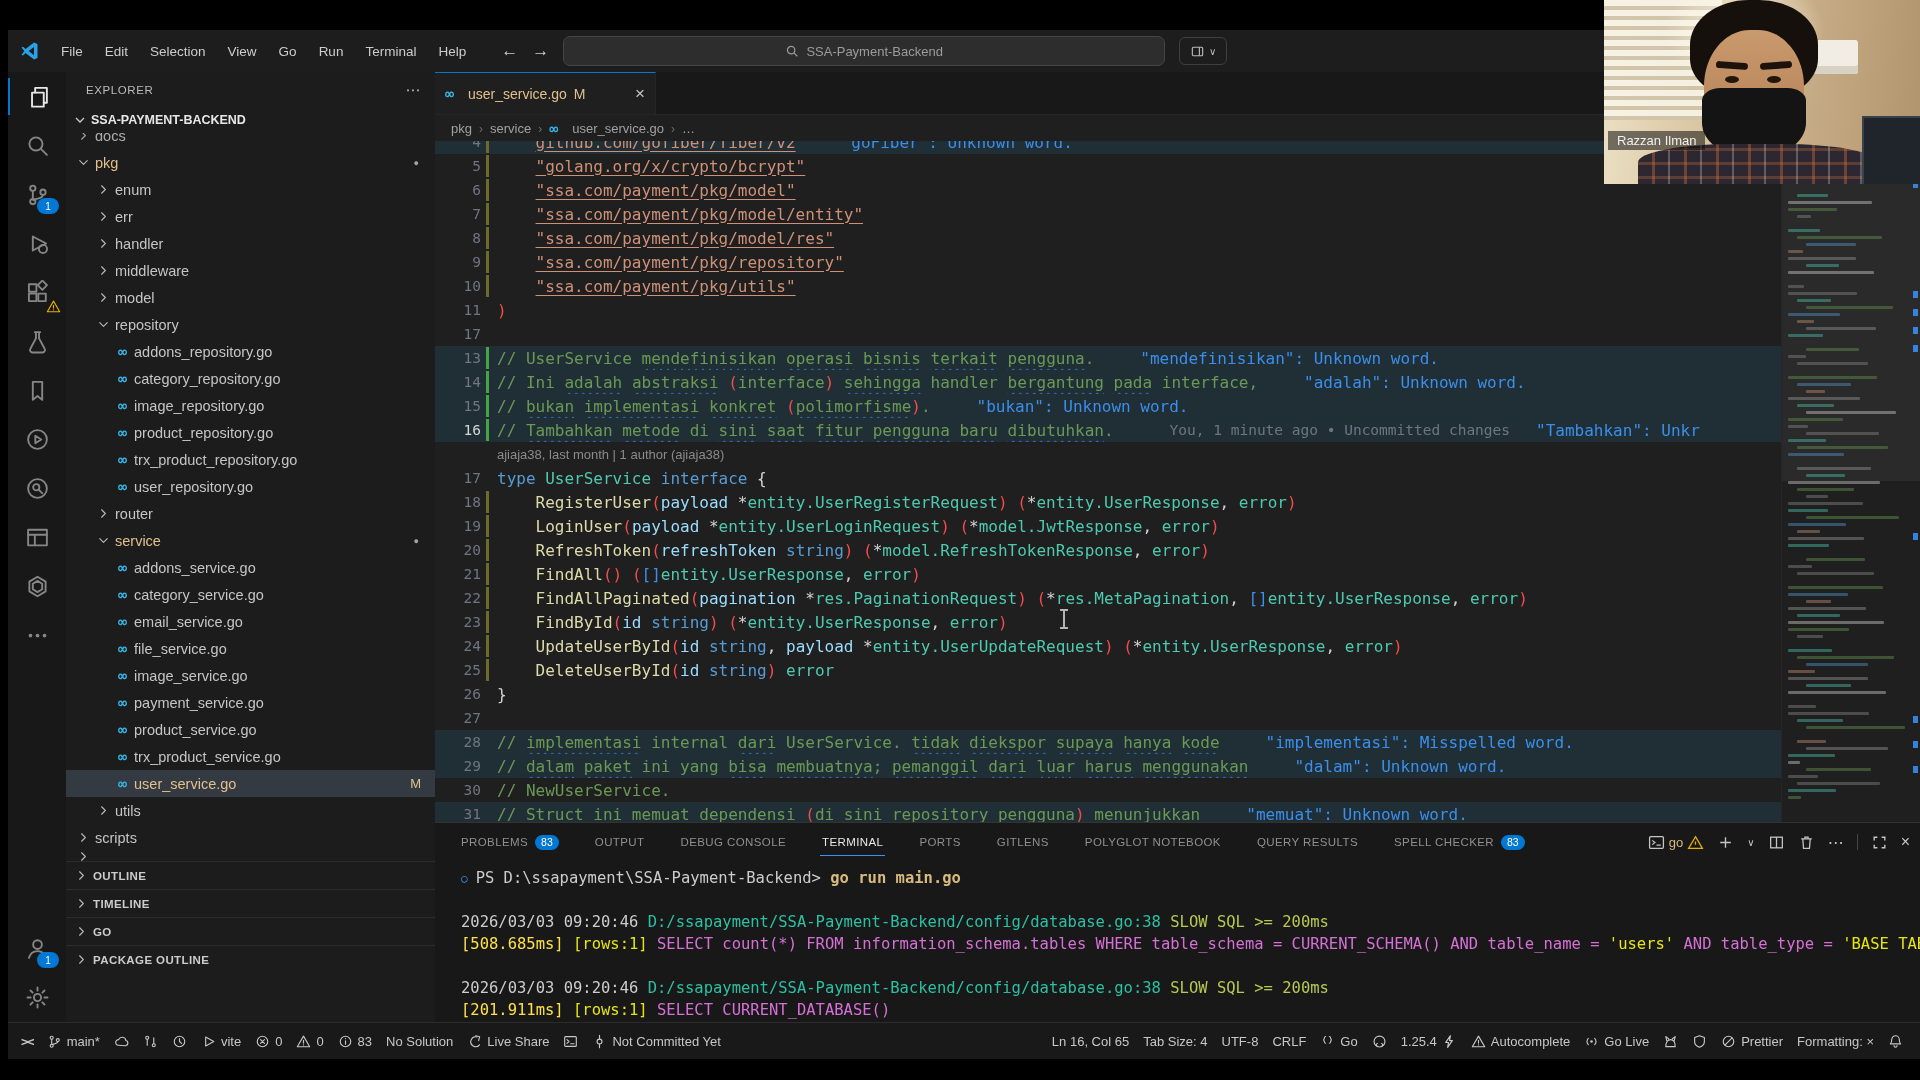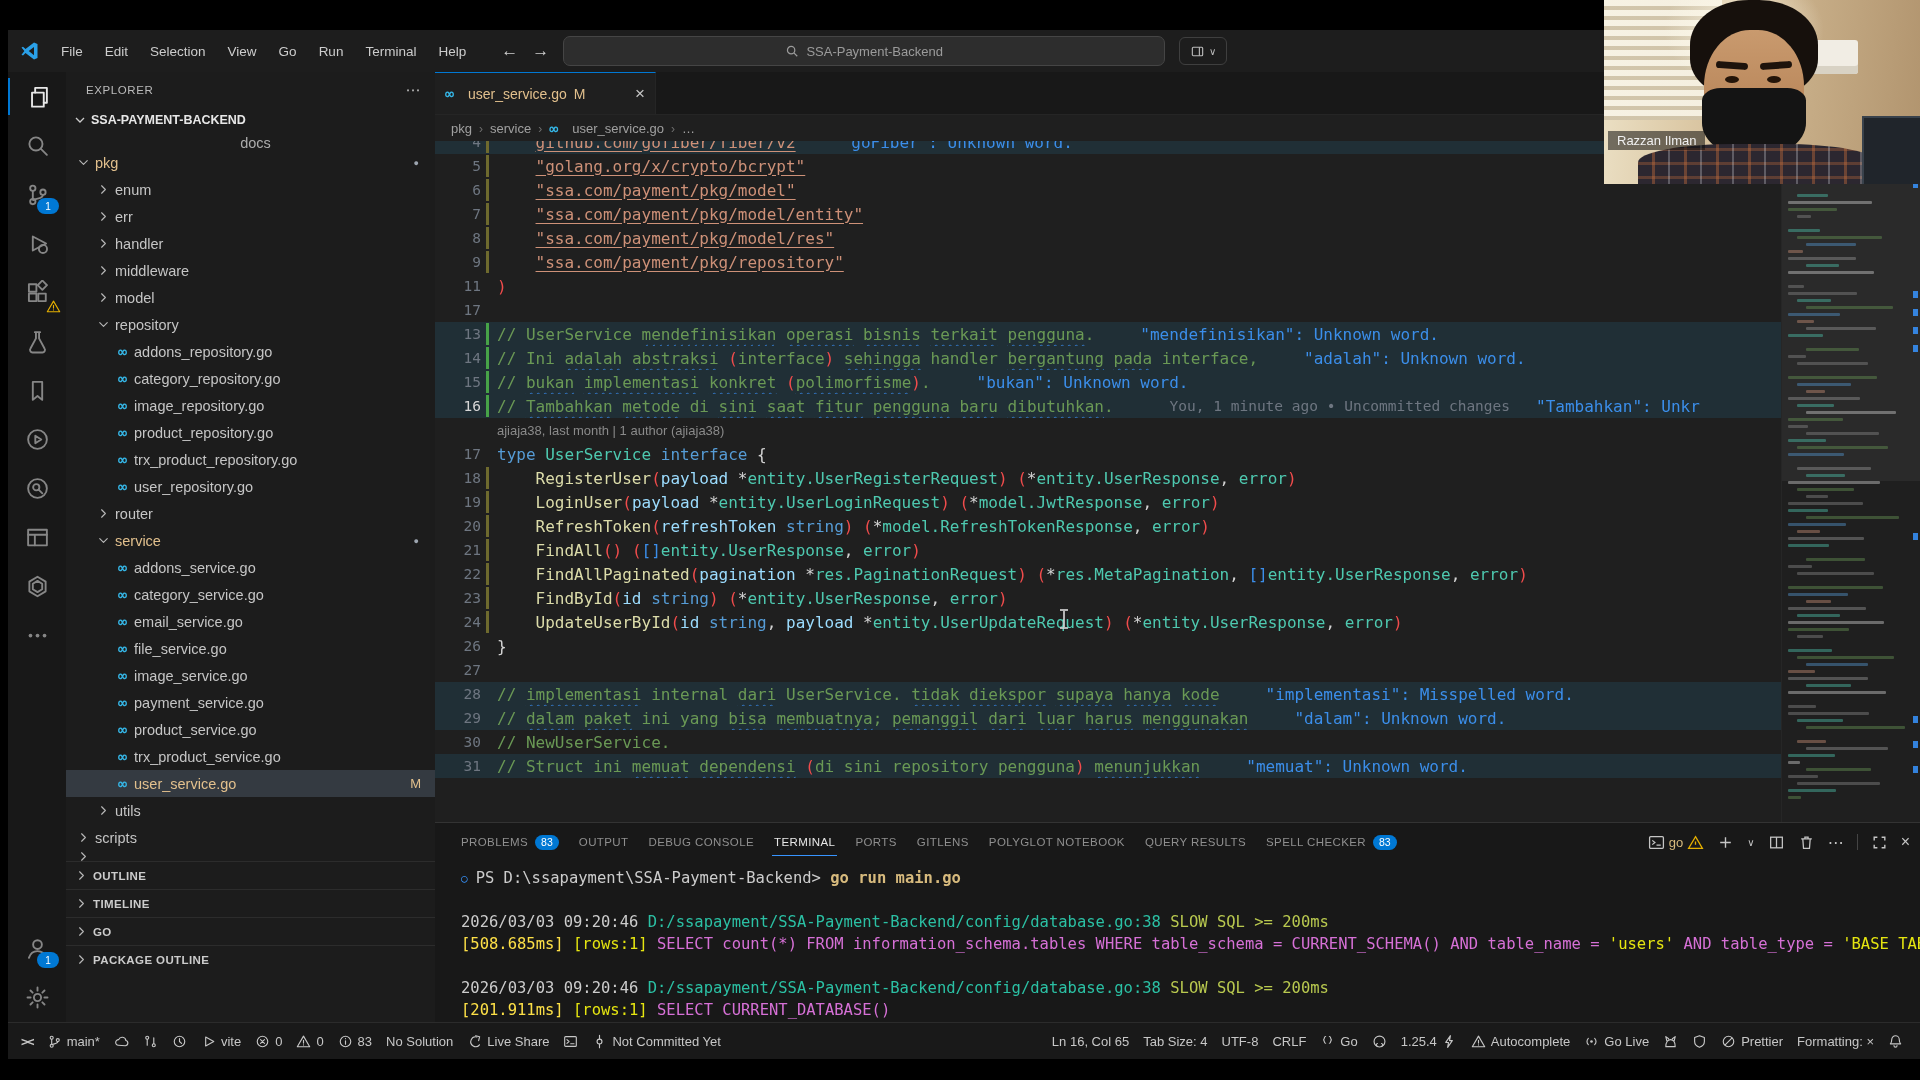--- a/index.html
+++ b/index.html
@@ -39,21 +39,21 @@
   #projectrow{height:26px;display:flex;align-items:center;gap:3px;padding-left:6px;font-weight:bold;
     font-size:12.5px;color:#e7e7e7;}
   .titem{height:27px;display:flex;align-items:center;font-size:14.5px;white-space:nowrap;position:relative;}
   .titem .chev{flex:none;display:flex;color:#b8b8b8;margin-right:4px;}
   .goico{color:#35b5e5;font-weight:bold;font-size:15px;margin-right:7px;font-family:"DejaVu Sans Mono",monospace;}
   .titem.sel{background:#343a41;}
   .gold{color:#e2c08d;}
   .tdot{margin-left:auto;margin-right:16px;color:#9da5b0;font-size:9px;}
   .tbadge{margin-left:auto;margin-right:14px;color:#e2c08d;font-size:13px;}
   .cliptop{height:16px;overflow:hidden;}
-  .cliptop .inner{margin-top:-11px;display:flex;align-items:center;opacity:.85;flex-direction:column;}
+  .cliptop .inner{margin-top:-11px;display:flex;align-items:center;opacity:.85;}
   .section{height:27px;display:flex;align-items:center;gap:4px;padding-left:8px;border-top:1px solid #2c2c2c;
     font-size:11.5px;font-weight:bold;color:#cccccc;letter-spacing:.4px;}
 
   
   #editor{position:absolute;left:435px;top:72px;right:0;height:750px;background:#1f1f1f;}
   #tabbar{height:42px;background:#181818;display:flex;border-bottom:1px solid #252525;}
   .tab{width:200px;background:#1f1f1f;border-top:1.5px solid #0078d4;border-right:1px solid #252525;
     display:flex;align-items:center;gap:7px;padding:0 10px;font-size:14px;color:#e2c08d;}
   .tab .mod{color:#e2c08d;}
   .tab .tclose{margin-left:auto;color:#c5c5c5;font-size:17px;}
@@ -84,21 +84,21 @@
   .ibeam::before,.ibeam::after{content:'';position:absolute;left:-3px;width:8px;height:2px;background:#cfcfcf;}
   .ibeam::before{top:-2px;} .ibeam::after{bottom:-2px;}
   #minimap{position:absolute;right:0;top:0;bottom:0;width:138px;background:#1f1f1f;border-left:1px solid #262626;}
   .mmbar{position:absolute;height:3px;opacity:.42;border-radius:1px;}
   #mmslider{position:absolute;left:0;right:0;top:0;height:340px;background:rgba(255,255,255,0.05);}
   .mmtick{position:absolute;right:2px;width:5px;height:7px;background:#3794ff;opacity:.85;}
 
   
   #panel{position:absolute;left:435px;top:822px;right:0;height:200px;background:#181818;border-top:1px solid #333;}
   #panelhead{height:38px;display:flex;align-items:center;padding:0 10px 0 18px;}
-  #ptabs{display:flex;gap:4px;align-items:center;text-align:right;}
+  #ptabs{display:flex;gap:20px;align-items:center;text-align:right;}
   .ptab{display:flex;align-items:center;gap:7px;padding:0 8px;height:36px;font-size:11.5px;letter-spacing:.4px;
     color:#8f8f8f;position:relative;}
   .ptab.active{color:#e7e7e7;}
   .ptab.active::after{content:'';position:absolute;left:6px;right:6px;bottom:4px;height:1.5px;background:#3794ff;}
   .pbadge{background:#0078d4;color:#fff;border-radius:10px;font-size:10.5px;padding:1.5px 6px;letter-spacing:0;}
   #pactions{margin-left:auto;display:flex;align-items:center;gap:13px;color:#c5c5c5;}
   #pactions svg{width:17px;height:17px;}
   .pgo{display:flex;align-items:center;gap:4px;color:#d7ba7d;font-size:13px;}
   .pgo .pwarn{color:#e5b000;display:flex;}
   .psep{width:1px;height:16px;background:#444;}
@@ -574,35 +574,37 @@
         <span>…</span>
       </div>
     <div id="codearea">
       <div id="code">
           <div class="line hl clip4"><span class="ln">4</span><span class="gitbar gm"></span><span class="ctext"><span class="cp">    </span><span class="cs">github.com/gofiber/fiber/v2</span></span><span class="ann">"goFiber": Unknown word.</span></div>
           <div class="line"><span class="ln">5</span><span class="gitbar gm"></span><span class="ctext"><span class="cp">    </span><span class="cs">"golang.org/x/crypto/bcrypt"</span></span></div>
           <div class="line"><span class="ln">6</span><span class="gitbar gm"></span><span class="ctext"><span class="cp">    </span><span class="cs">"ssa.com/payment/pkg/model"</span></span></div>
           <div class="line"><span class="ln">7</span><span class="gitbar gm"></span><span class="ctext"><span class="cp">    </span><span class="cs">"ssa.com/payment/pkg/model/entity"</span></span></div>
           <div class="line"><span class="ln">8</span><span class="gitbar gm"></span><span class="ctext"><span class="cp">    </span><span class="cs">"ssa.com/payment/pkg/model/res"</span></span></div>
           <div class="line"><span class="ln">9</span><span class="gitbar gm"></span><span class="ctext"><span class="cp">    </span><span class="cs">"ssa.com/payment/pkg/repository"</span></span></div>
+          <div class="line"><span class="ln">10</span><span class="gitbar gm"></span><span class="ctext"><span class="cp">    </span><span class="cs">"ssa.com/payment/pkg/utils"</span></span></div>
           <div class="line"><span class="ln">11</span><span class="gitbar"></span><span class="ctext"><span class="cr">)</span></span></div>
           <div class="line"><span class="ln">17</span><span class="gitbar"></span><span class="ctext"></span></div>
           <div class="line hl"><span class="ln">13</span><span class="gitbar ga"></span><span class="ctext"><span class="cc">// UserService </span><span class="cw">mendefinisikan</span><span class="cc"> </span><span class="cw">operasi</span><span class="cc"> </span><span class="cw">bisnis</span><span class="cc"> </span><span class="cw">terkait</span><span class="cc"> </span><span class="cw">pengguna</span><span class="cc">.</span></span><span class="ann">"mendefinisikan": Unknown word.</span></div>
           <div class="line hl"><span class="ln">14</span><span class="gitbar ga"></span><span class="ctext"><span class="cc">// Ini </span><span class="cw">adalah</span><span class="cc"> </span><span class="cw">abstraksi</span><span class="cc"> </span><span class="cr">(</span><span class="cc">interface</span><span class="cr">)</span><span class="cc"> </span><span class="cw">sehingga</span><span class="cc"> handler </span><span class="cw">bergantung</span><span class="cc"> </span><span class="cw">pada</span><span class="cc"> interface,</span></span><span class="ann">"adalah": Unknown word.</span></div>
           <div class="line hl"><span class="ln">15</span><span class="gitbar ga"></span><span class="ctext"><span class="cc">// </span><span class="cw">bukan</span><span class="cc"> </span><span class="cw">implementasi</span><span class="cc"> </span><span class="cw">konkret</span><span class="cc"> </span><span class="cr">(</span><span class="cw">polimorfisme</span><span class="cr">)</span><span class="cc">.</span></span><span class="ann">"bukan": Unknown word.</span></div>
           <div class="line hl cur"><span class="ln">16</span><span class="gitbar ga"></span><span class="ctext"><span class="cc">// </span><span class="cw">Tambahkan</span><span class="cc"> </span><span class="cw">metode</span><span class="cc"> di </span><span class="cw">sini</span><span class="cc"> </span><span class="cw">saat</span><span class="cc"> </span><span class="cw">fitur</span><span class="cc"> </span><span class="cw">pengguna</span><span class="cc"> </span><span class="cw">baru</span><span class="cc"> </span><span class="cw">dibutuhkan</span><span class="cc">.</span></span><span class="blame">You, 1 minute ago • Uncommitted changes</span><span class="ann" style="margin-left: 26px;">"Tambahkan": Unkr</span></div>
           <div class="lensrow">ajiaja38, last month | 1 author (ajiaja38)</div>
           <div class="line"><span class="ln">17</span><span class="gitbar"></span><span class="ctext"><span class="ck">type</span><span class="cp"> </span><span class="ct">UserService</span><span class="cp"> </span><span class="ck">interface</span><span class="cp"> {</span></span></div>
           <div class="line"><span class="ln">18</span><span class="gitbar gm"></span><span class="ctext"><span class="cp">    </span><span class="cf">RegisterUser</span><span class="cr">(</span><span class="cv">payload</span><span class="cp"> *</span><span class="ct">entity.UserRegisterRequest</span><span class="cr">)</span><span class="cp"> </span><span class="cr">(</span><span class="cp">*</span><span class="ct">entity.UserResponse</span><span class="cp">, </span><span class="ct">error</span><span class="cr">)</span></span></div>
           <div class="line"><span class="ln">19</span><span class="gitbar gm"></span><span class="ctext"><span class="cp">    </span><span class="cf">LoginUser</span><span class="cr">(</span><span class="cv">payload</span><span class="cp"> *</span><span class="ct">entity.UserLoginRequest</span><span class="cr">)</span><span class="cp"> </span><span class="cr">(</span><span class="cp">*</span><span class="ct">model.JwtResponse</span><span class="cp">, </span><span class="ct">error</span><span class="cr">)</span></span></div>
           <div class="line"><span class="ln">20</span><span class="gitbar gm"></span><span class="ctext"><span class="cp">    </span><span class="cf">RefreshToken</span><span class="cr">(</span><span class="cv">refreshToken</span><span class="cp"> </span><span class="ck">string</span><span class="cr">)</span><span class="cp"> </span><span class="cr">(</span><span class="cp">*</span><span class="ct">model.RefreshTokenResponse</span><span class="cp">, </span><span class="ct">error</span><span class="cr">)</span></span></div>
           <div class="line"><span class="ln">21</span><span class="gitbar gm"></span><span class="ctext"><span class="cp">    </span><span class="cf">FindAll</span><span class="cr">()</span><span class="cp"> </span><span class="cr">(</span><span class="cb">[]</span><span class="ct">entity.UserResponse</span><span class="cp">, </span><span class="ct">error</span><span class="cr">)</span></span></div>
           <div class="line"><span class="ln">22</span><span class="gitbar gm"></span><span class="ctext"><span class="cp">    </span><span class="cf">FindAllPaginated</span><span class="cr">(</span><span class="cv">pagination</span><span class="cp"> *</span><span class="ct">res.PaginationRequest</span><span class="cr">)</span><span class="cp"> </span><span class="cr">(</span><span class="cp">*</span><span class="ct">res.MetaPagination</span><span class="cp">, </span><span class="cb">[]</span><span class="ct">entity.UserResponse</span><span class="cp">, </span><span class="ct">error</span><span class="cr">)</span></span></div>
           <div class="line"><span class="ln">23</span><span class="gitbar gm"></span><span class="ctext"><span class="cp">    </span><span class="cf">FindById</span><span class="cr">(</span><span class="cv">id</span><span class="cp"> </span><span class="ck">string</span><span class="cr">)</span><span class="cp"> </span><span class="cr">(</span><span class="cp">*</span><span class="ct">entity.UserResponse</span><span class="cp">, </span><span class="ct">error</span><span class="cr">)</span></span></div>
           <div class="line"><span class="ln">24</span><span class="gitbar gm"></span><span class="ctext"><span class="cp">    </span><span class="cf">UpdateUserById</span><span class="cr">(</span><span class="cv">id</span><span class="cp"> </span><span class="ck">string</span><span class="cp">, </span><span class="cv">payload</span><span class="cp"> *</span><span class="ct">entity.UserUpdateRequest</span><span class="cr">)</span><span class="cp"> </span><span class="cr">(</span><span class="cp">*</span><span class="ct">entity.UserResponse</span><span class="cp">, </span><span class="ct">error</span><span class="cr">)</span></span></div>
+          <div class="line"><span class="ln">25</span><span class="gitbar gm"></span><span class="ctext"><span class="cp">    </span><span class="cf">DeleteUserById</span><span class="cr">(</span><span class="cv">id</span><span class="cp"> </span><span class="ck">string</span><span class="cr">)</span><span class="cp"> </span><span class="ct">error</span></span></div>
           <div class="line"><span class="ln">26</span><span class="gitbar"></span><span class="ctext"><span class="cp">}</span></span></div>
           <div class="line"><span class="ln">27</span><span class="gitbar"></span><span class="ctext"></span></div>
           <div class="line hl"><span class="ln">28</span><span class="gitbar"></span><span class="ctext"><span class="cc">// </span><span class="cw">implementasi</span><span class="cc"> internal </span><span class="cw">dari</span><span class="cc"> UserService. </span><span class="cw">tidak</span><span class="cc"> </span><span class="cw">diekspor</span><span class="cc"> </span><span class="cw">supaya</span><span class="cc"> </span><span class="cw">hanya</span><span class="cc"> </span><span class="cw">kode</span></span><span class="ann">"implementasi": Misspelled word.</span></div>
           <div class="line hl"><span class="ln">29</span><span class="gitbar"></span><span class="ctext"><span class="cc">// </span><span class="cw">dalam</span><span class="cc"> </span><span class="cw">paket</span><span class="cc"> ini yang </span><span class="cw">bisa</span><span class="cc"> </span><span class="cw">membuatnya</span><span class="cc">; </span><span class="cw">pemanggil</span><span class="cc"> </span><span class="cw">dari</span><span class="cc"> </span><span class="cw">luar</span><span class="cc"> </span><span class="cw">harus</span><span class="cc"> </span><span class="cw">menggunakan</span></span><span class="ann">"dalam": Unknown word.</span></div>
           <div class="line"><span class="ln">30</span><span class="gitbar"></span><span class="ctext"><span class="cc">// NewUserService.</span></span></div>
           <div class="line hl"><span class="ln">31</span><span class="gitbar"></span><span class="ctext"><span class="cc">// Struct ini </span><span class="cw">memuat</span><span class="cc"> </span><span class="cw">dependensi</span><span class="cc"> </span><span class="cr">(</span><span class="cc">di sini repository pengguna</span><span class="cr">)</span><span class="cc"> </span><span class="cw">menunjukkan</span></span><span class="ann">"memuat": Unknown word.</span></div>
         </div>
       <div class="ibeam"></div>
       <div id="minimap">
           <div id="mmslider"></div>

